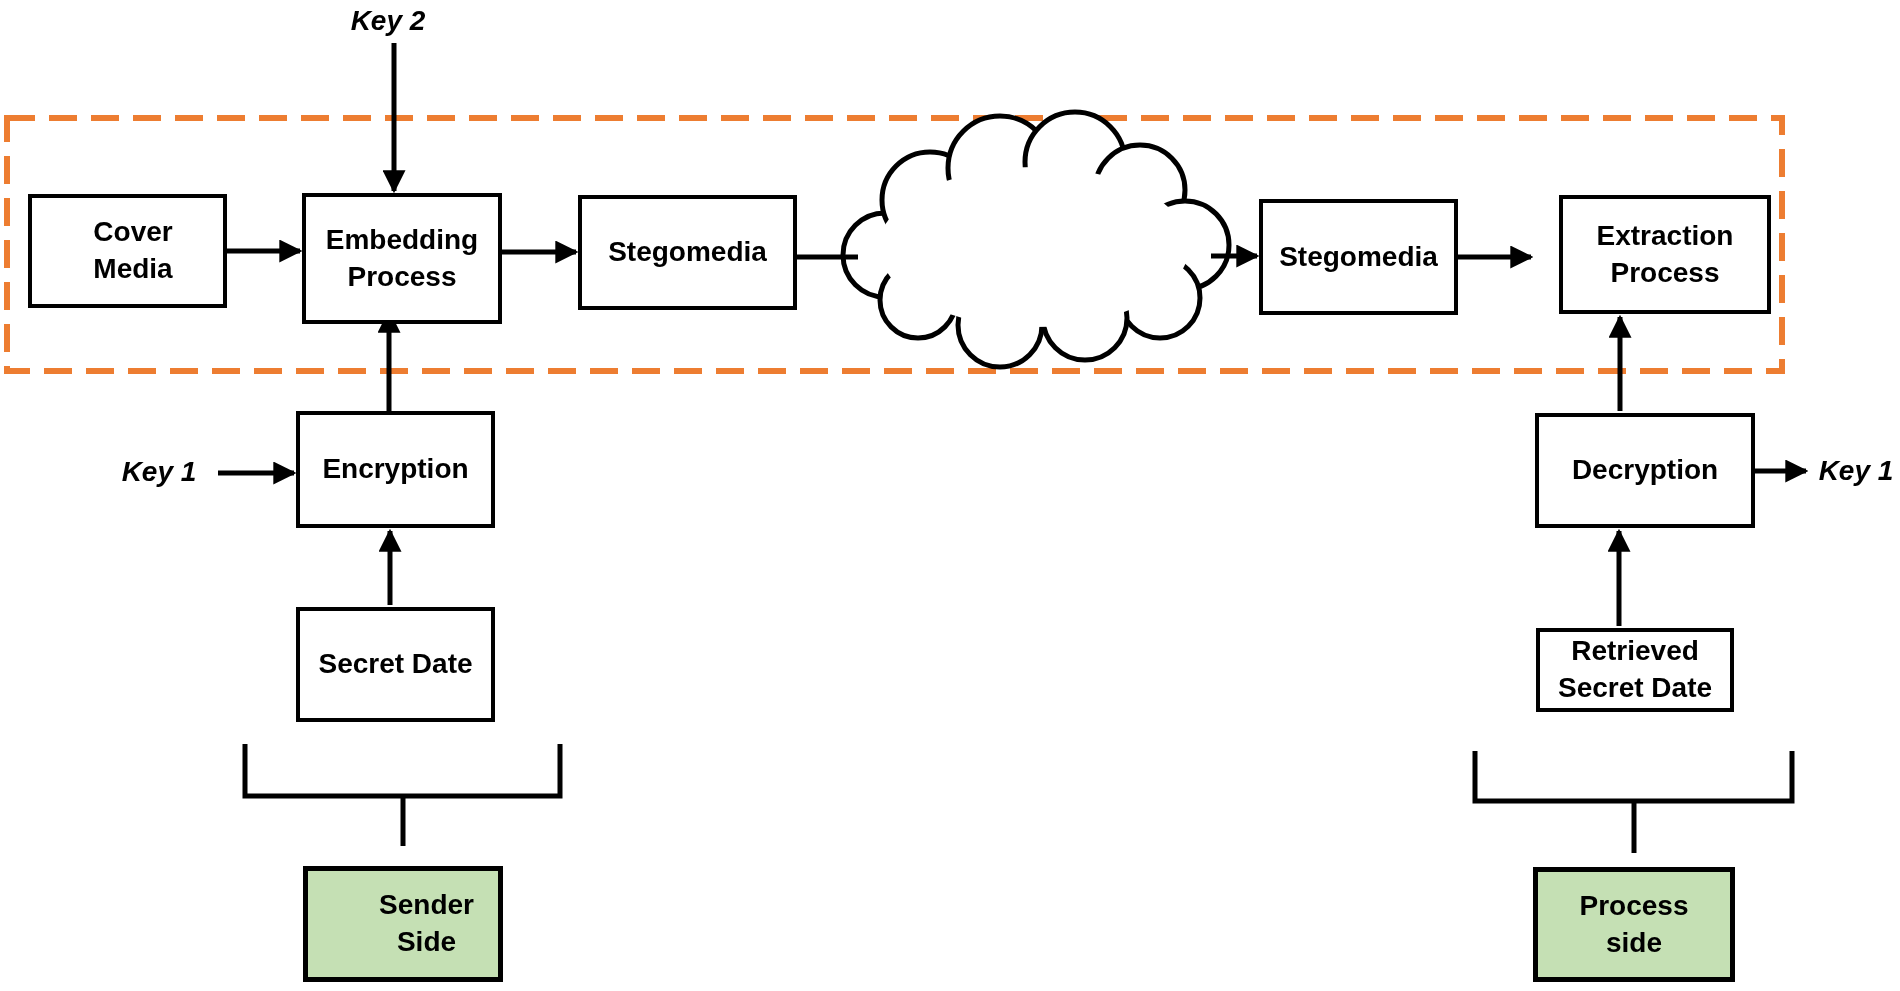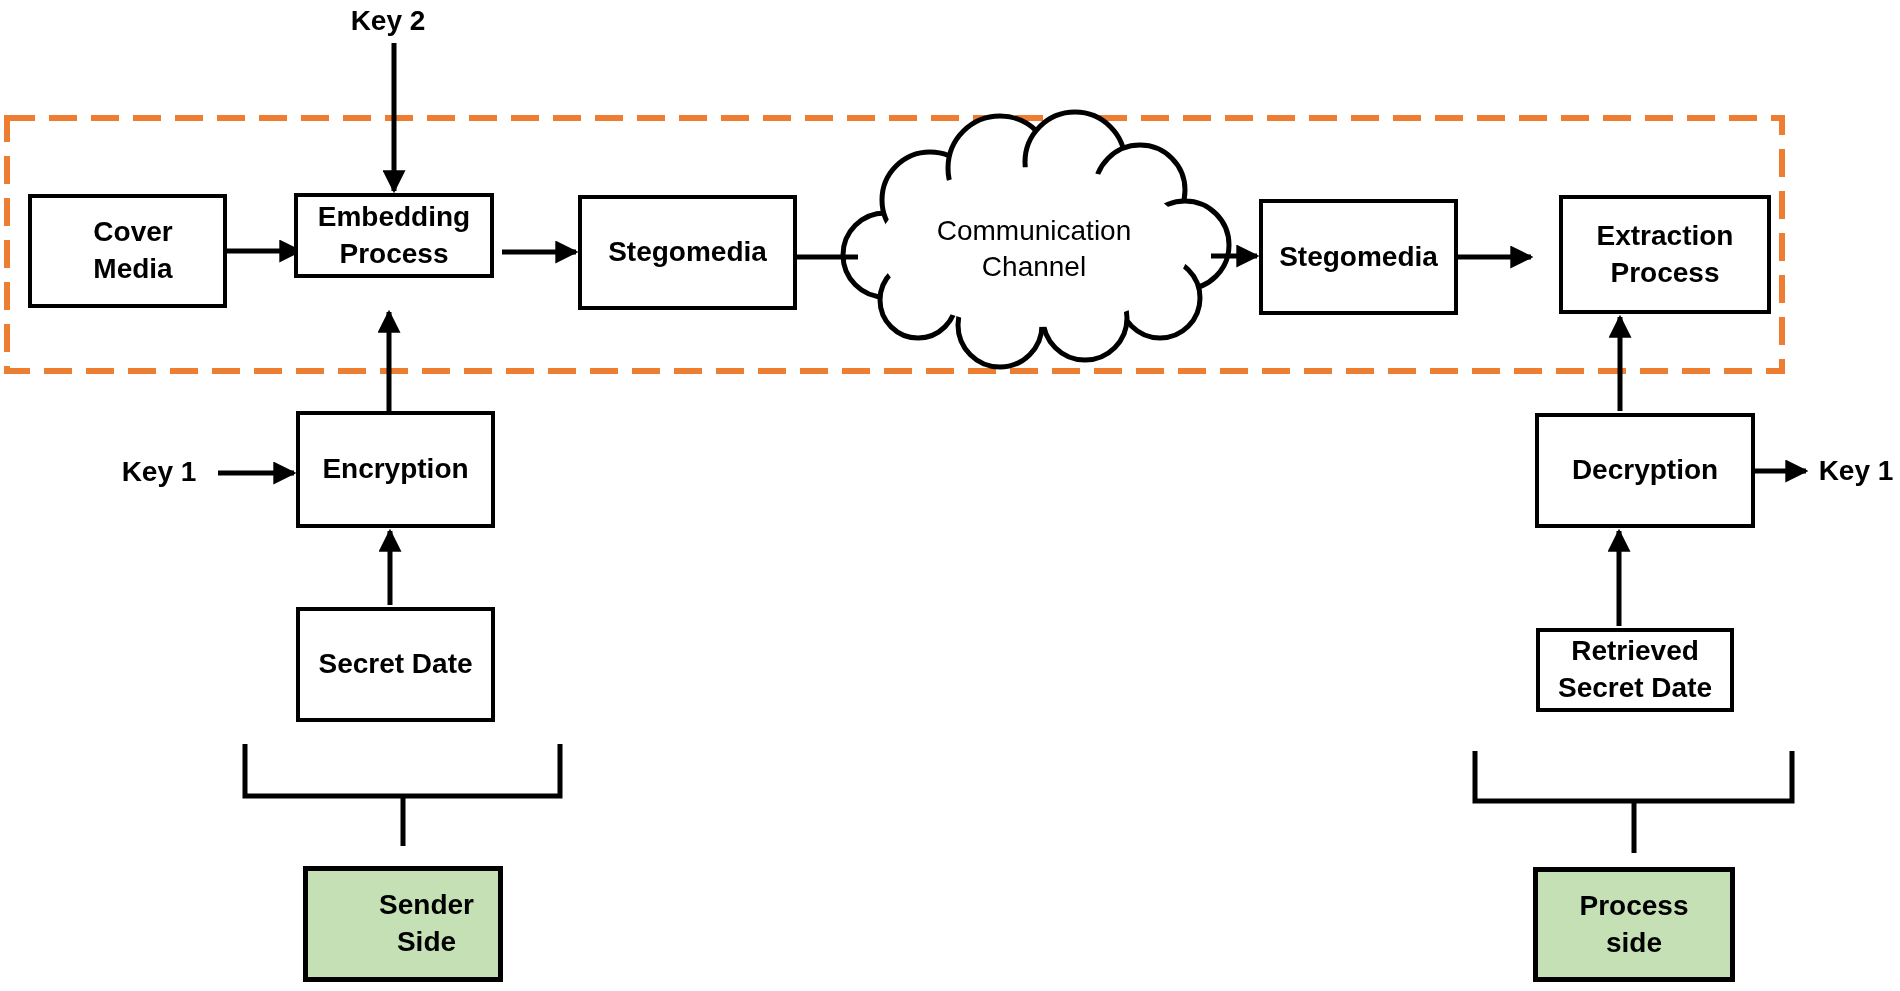--- a/index.html
+++ b/index.html
@@ -21,31 +21,32 @@
     font-weight:bold;font-size:28px;line-height:1.32;color:#000000;
     white-space:pre-line;
   }
   .green{background:#C5E0B4;border-width:5px;}
   .freelabel{
     position:absolute;
     display:flex;align-items:center;justify-content:center;
     text-align:center;
     font-weight:bold;font-size:28px;color:#000000;
     white-space:pre-line;
+    font-style:italic;
   }
   .cloudlabel{
     position:absolute;
     display:flex;align-items:center;justify-content:center;
     text-align:center;
     font-weight:normal;font-size:28px;line-height:1.3;color:#000000;
     white-space:pre-line;
   }
   
   .cover-media      {left:28px;   top:194px; width:199px; height:114px;padding-left:11px;}
-  .embedding        {left:294px;  top:193px; width:200px; height:85px;}
+  .embedding        {left:302px;  top:193px; width:200px; height:131px;}
   .stego-left       {left:578px;  top:195px; width:219px; height:115px;}
   .stego-right      {left:1259px; top:199px; width:199px; height:116px;}
   .extraction       {left:1533px; top:195px; width:212px; height:119px;margin-left:26px;}
   .encryption       {left:296px;  top:411px; width:199px; height:117px;}
   .secret-date      {left:296px;  top:607px; width:199px; height:115px;}
   .decryption       {left:1535px; top:413px; width:220px; height:115px;}
   .retrieved        {left:1536px; top:628px; width:198px; height:84px;}
   .sender-side      {left:303px;  top:866px; width:200px; height:116px;padding-left:47px;}
   .receiver-side    {left:1533px; top:867px; width:202px; height:115px;}
   .key2-label       {left:308px;  top:2px;   width:160px; height:38px;}
@@ -100,22 +101,20 @@
       <path d="M245,744 V796 H560 V744"></path>
       <path d="M403,796 V846"></path>
       <path d="M1475,751 V801 H1792 V751"></path>
       <path d="M1634,801 V853"></path>
     </g>
   </svg>
 
   <div class="freelabel key2-label">Key 2</div>
   <div class="freelabel key1-left-label">Key 1</div>
   <div class="freelabel key1-right-label">Key 1</div>
-  <div class="cloudlabel channel-label">Communication
-Channel</div>
 
   <div class="node cover-media">Cover
 Media</div>
   <div class="node embedding">Embedding
 Process</div>
   <div class="node stego-left">Stegomedia</div>
   <div class="node stego-right">Stegomedia</div>
   <div class="node extraction">Extraction
 Process</div>
 

